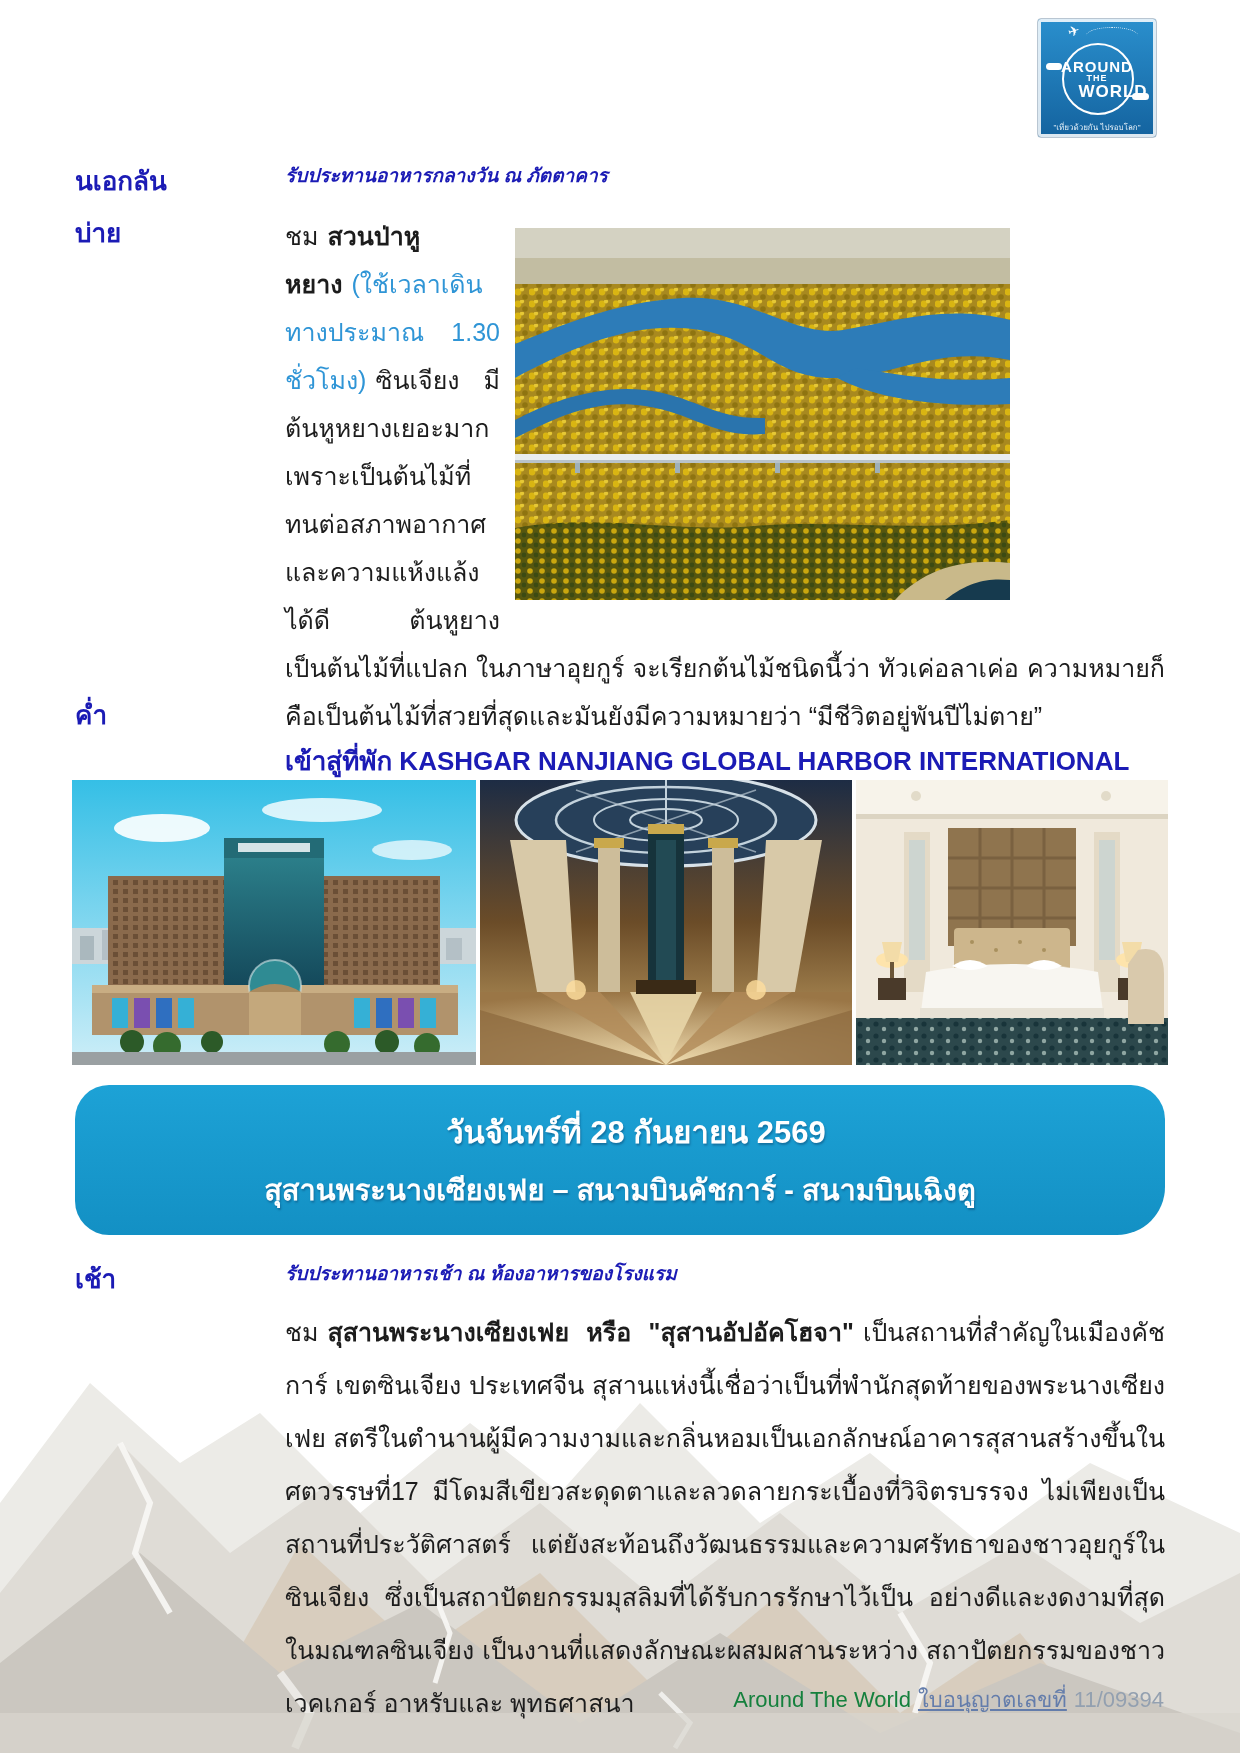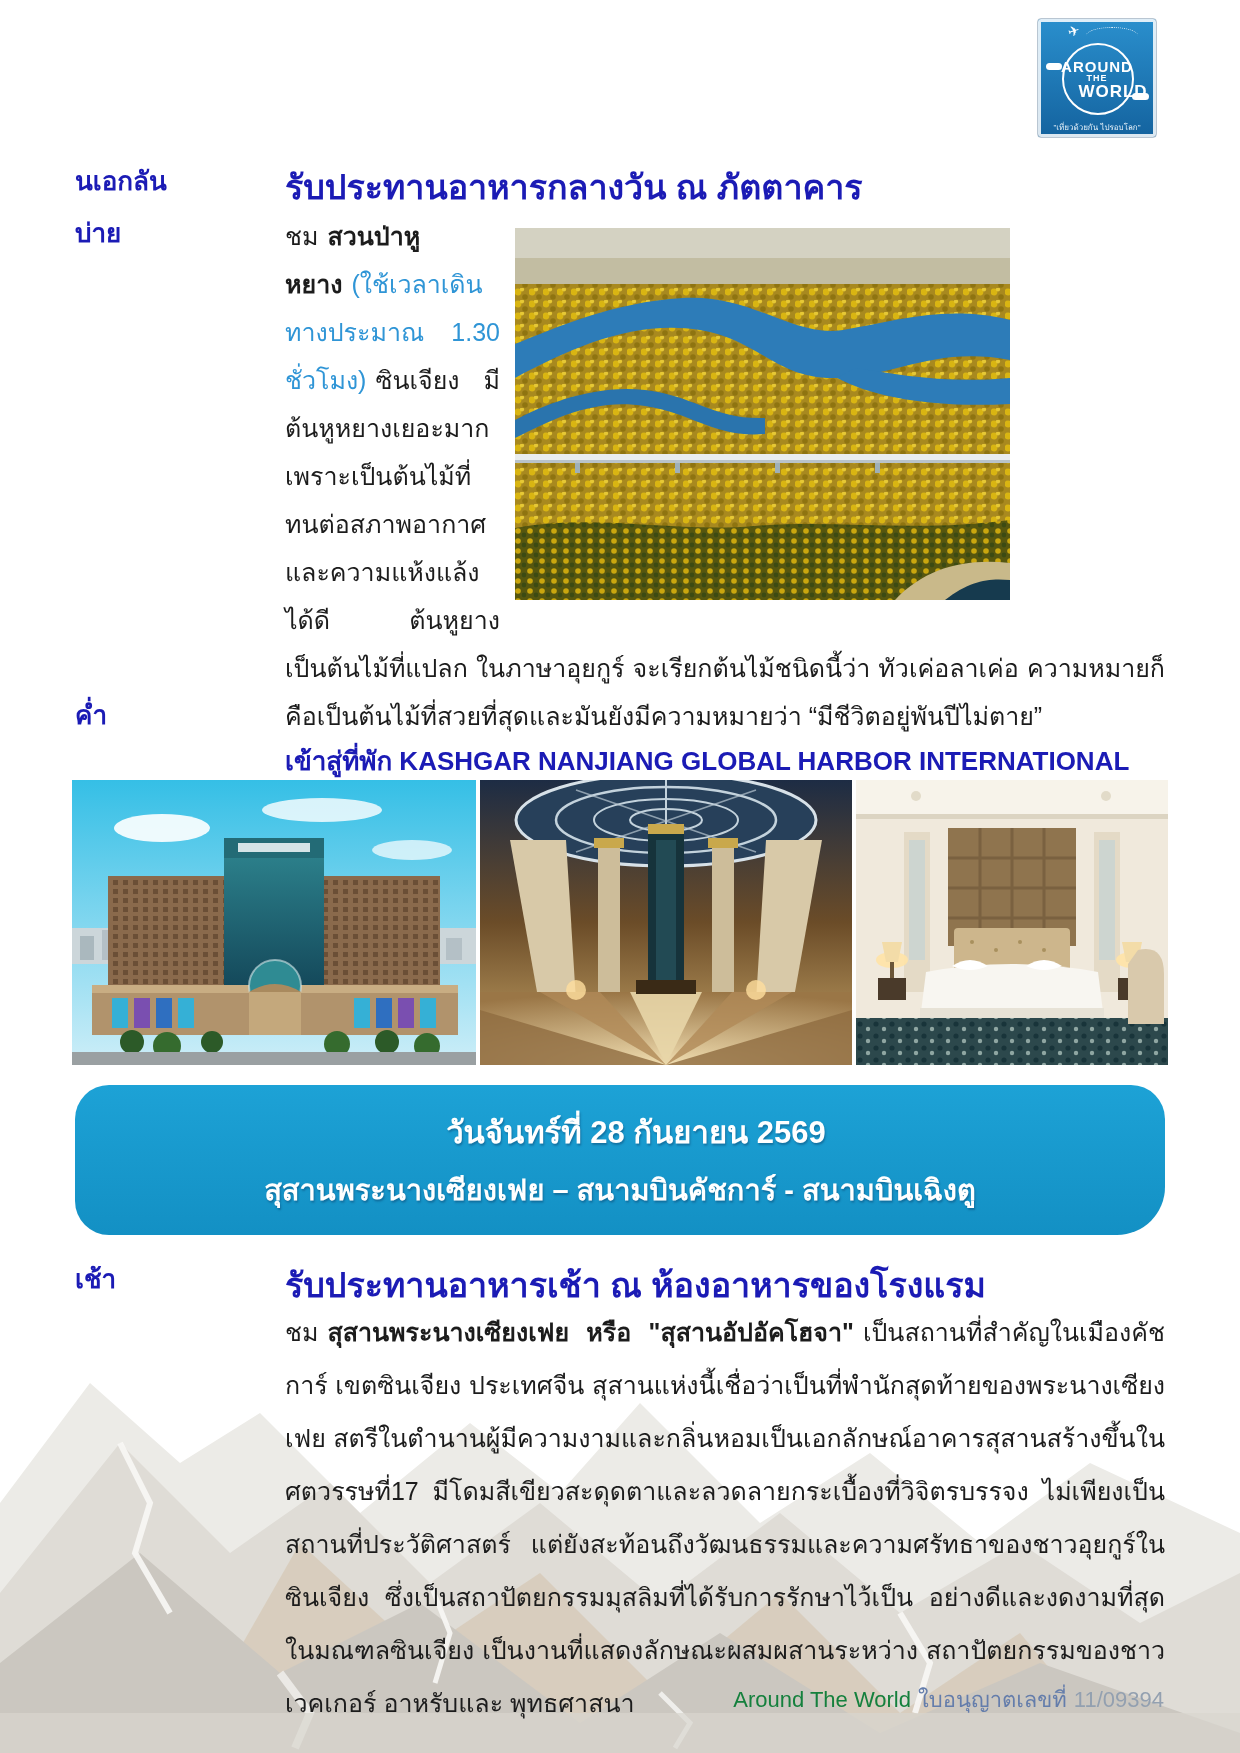--- a/index.html
+++ b/index.html
@@ -23,21 +23,21 @@
   .logo .l3{top:64px;font-size:17px;letter-spacing:1px;padding-left:16px;}
   .logo .plane{position:absolute;top:4px;left:30px;color:#fff;font-size:14px;transform:rotate(-18deg);}
   .logo .arc{position:absolute;top:8px;left:48px;width:52px;height:16px;border-top:1.5px dotted #e8f2fa;
         border-radius:50%;}
   .logo .cloud1{position:absolute;left:8px;top:44px;width:16px;height:7px;background:#fff;border-radius:6px;}
   .logo .cloud2{position:absolute;right:7px;top:74px;width:17px;height:7px;background:#fff;border-radius:6px;}
   .logo .tag{position:absolute;bottom:3px;width:100%;color:#eaf4fb;font-size:8px;}
 
   
   .lbl{left:75px;width:200px;font-size:26px;font-weight:bold;color:#1b1bb5;z-index:2;}
-  .meal{left:285px;width:880px;font-size:34px;font-weight:bold;color:#1b1bb5;z-index:2;}
+  .meal{left:285px;width:880px;font-size:19px;font-weight:bold;color:#1b1bb5;z-index:2;font-style:italic;}
   .para{left:285px;width:880px;font-size:25px;line-height:48px;color:#1c1c1c;
         text-align:justify;z-index:2;}
   .para.morning{line-height:53px;}
   .b{font-weight:bold;}
   .lightblue{color:#2f95d6;}
   .sp{margin-right:9px;}
   .hotel-line{left:285px;width:900px;font-size:26px;font-weight:bold;color:#1b1bb5;z-index:2;}
 
   
   .float-photo{float:right;width:495px;height:372px;margin:16px 155px 6px 15px;}
@@ -53,21 +53,21 @@
   .banner{left:75px;top:1085px;width:1090px;height:150px;z-index:2;
           background:linear-gradient(#1da2d6,#1390c4);
           border-radius:34px 34px 48px 34px;
           display:flex;flex-direction:column;justify-content:center;align-items:center;gap:10px;}
   .banner .bl1{color:#fff;font-weight:bold;font-size:31px;text-shadow:1px 2px 2px rgba(10,40,80,.35);margin-left:32px;}
   .banner .bl2{color:#fff;font-weight:bold;font-size:29px;text-shadow:1px 2px 2px rgba(10,40,80,.35);}
 
   
   .footer{right:76px;top:1682px;font-size:22px;z-index:2;white-space:nowrap;}
   .footer .f1{color:#15803d;}
-  .footer .f2{color:#647dab;margin-left:7px;}
+  .footer .f2{color:#647dab;margin-left:7px;text-decoration:underline;}
   .footer .f3{color:#93a0b0;margin-left:7px;}
 </style>
 </head>
 <body>
 
 <div class="page">
 
   <svg class="abs mountains" viewBox="0 0 1240 460" preserveAspectRatio="none" aria-hidden="true">
     <polygon points="0,460 0,210 90,90 180,170 260,120 360,220 470,130 560,200 640,110 760,230 870,160 980,250 1090,170 1240,240 1240,460" fill="#ecebe7"></polygon>
     <polygon points="0,460 0,300 120,150 230,260 330,190 430,290 540,210 660,310 780,220 900,320 1020,250 1140,330 1240,280 1240,460" fill="#dfdcd6"></polygon>

